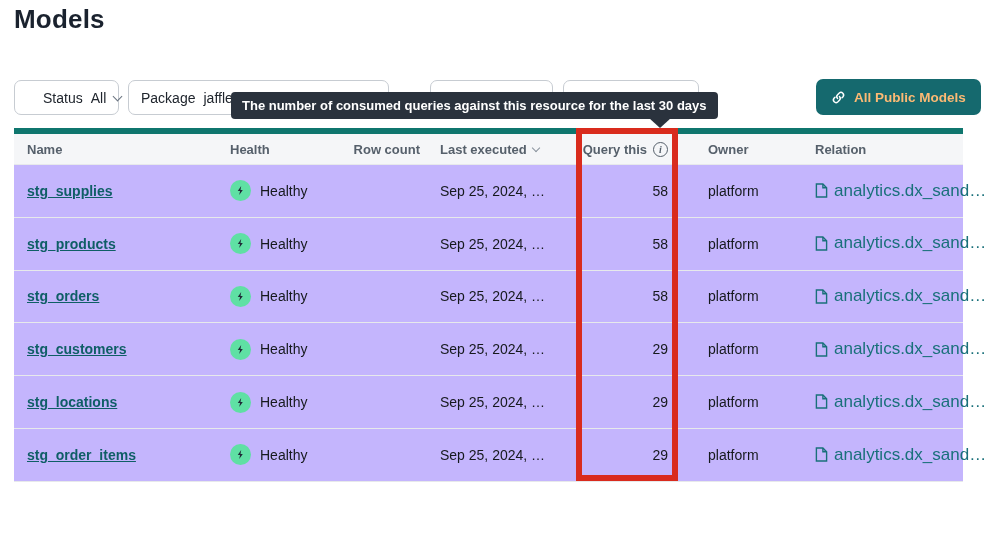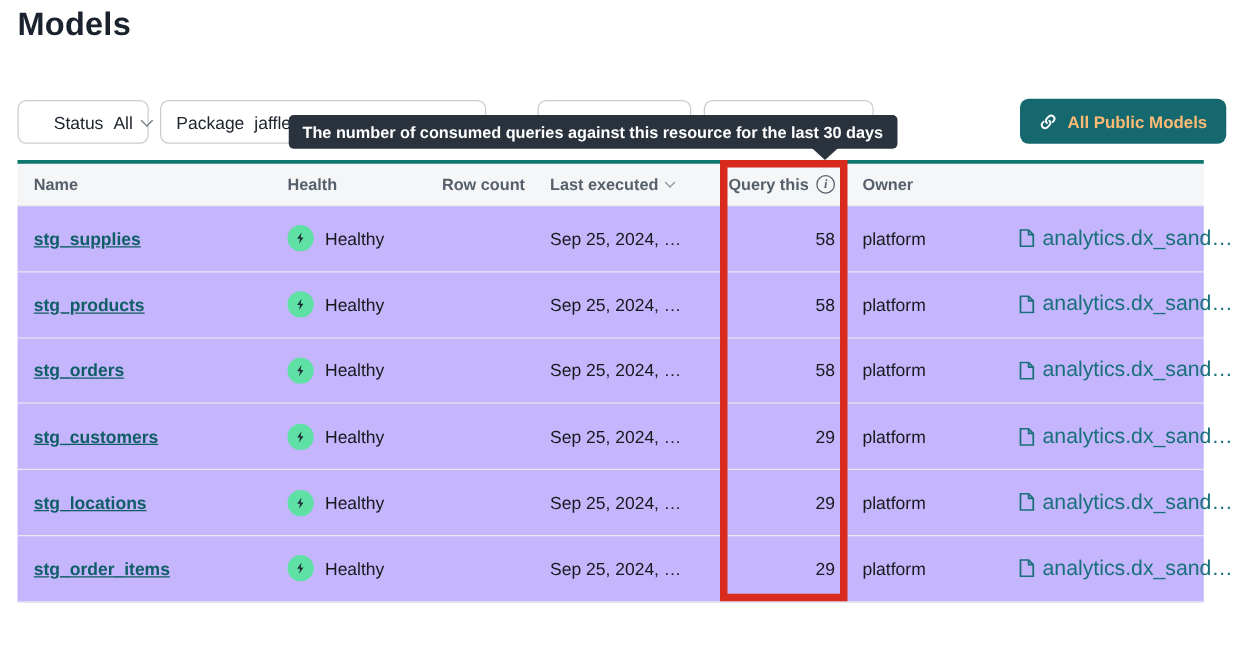--- a/index.html
+++ b/index.html
@@ -30,28 +30,28 @@
   .tooltip { position:absolute; left:231px; top:92px; height:27px; padding:0 11px; background:#2A323D;
              color:#fff; font-size:13px; font-weight:600; display:flex; align-items:center;
              border-radius:4px; white-space:nowrap; z-index:6; }
   .tooltip-caret { position:absolute; left:649px; top:118px; width:0; height:0; z-index:6;
                    border-left:11px solid transparent; border-right:11px solid transparent;
                    border-top:10px solid #2A323D; }
 
   
   .table { position:absolute; left:14px; top:128px; width:949px; }
   .thead, .trow { display:grid; grid-template-columns:216px 110px 80px 160px 88px 130px 1fr; align-items:center; }
-  .thead { height:37px; background:#F5F6F8; border-top:3px solid #0f766e; border-bottom:1px solid #E7E9EB;
+  .thead { height:37px; background:#F5F6F8; border-top:6px solid #0f766e; border-bottom:1px solid #E7E9EB;
            font-size:13px; font-weight:600; color:#56606B; }
   .trow  { height:52.8px; border-bottom:1px solid #E7E9EB; font-size:14px; color:#16191D; background:#c4b5fd; }
   .c1 { padding-left:13px; }
   .c3 { text-align:right; }
   .c4 { padding-left:20px; }
   .c5 { text-align:right; }
-  .c6 { padding-left:22px; }
+  .c6 { padding-left:40px; }
   .c7 { padding-left:17px; }
   .hflex { display:flex; align-items:center; gap:6px; }
   .c5.hflex { justify-content:flex-end; }
   .info-icon { width:15px; height:15px; border:1.3px solid #56606B; border-radius:50%; display:inline-flex;
                align-items:center; justify-content:center; font-size:10px; font-weight:600; color:#56606B;
                font-family:"Liberation Serif", serif; font-style:italic; }
   .sort-chev { width:6px; height:6px; border-right:1.5px solid #8A939D; border-bottom:1.5px solid #8A939D;
                transform:rotate(45deg); margin-top:-3px; }
 
   .mlink { color:#0F5E66; font-weight:700; text-decoration:underline; cursor:pointer; }
@@ -109,20 +109,21 @@
       <div class="c3">Row count</div>
       <div class="c4 hflex">
         <span>Last executed</span>
         <span class="sort-chev"></span>
       </div>
       <div class="c5 hflex">
         <span>Query this</span>
         <span class="info-icon">i</span>
       </div>
       <div class="c6">Owner</div>
+      <div class="c7">Relation</div>
     </div>
 
     <div class="trow">
       <div class="c1"><a class="mlink">stg_supplies</a></div>
       <div class="health">
         <span class="badge">
             <svg width="11" height="11" viewBox="0 0 24 24">
               <path d="M13.5 2 6 13.2 h5 L9.2 22 17 10.8 h-5 z" fill="#1F2A37"></path>
             </svg>
           </span>

